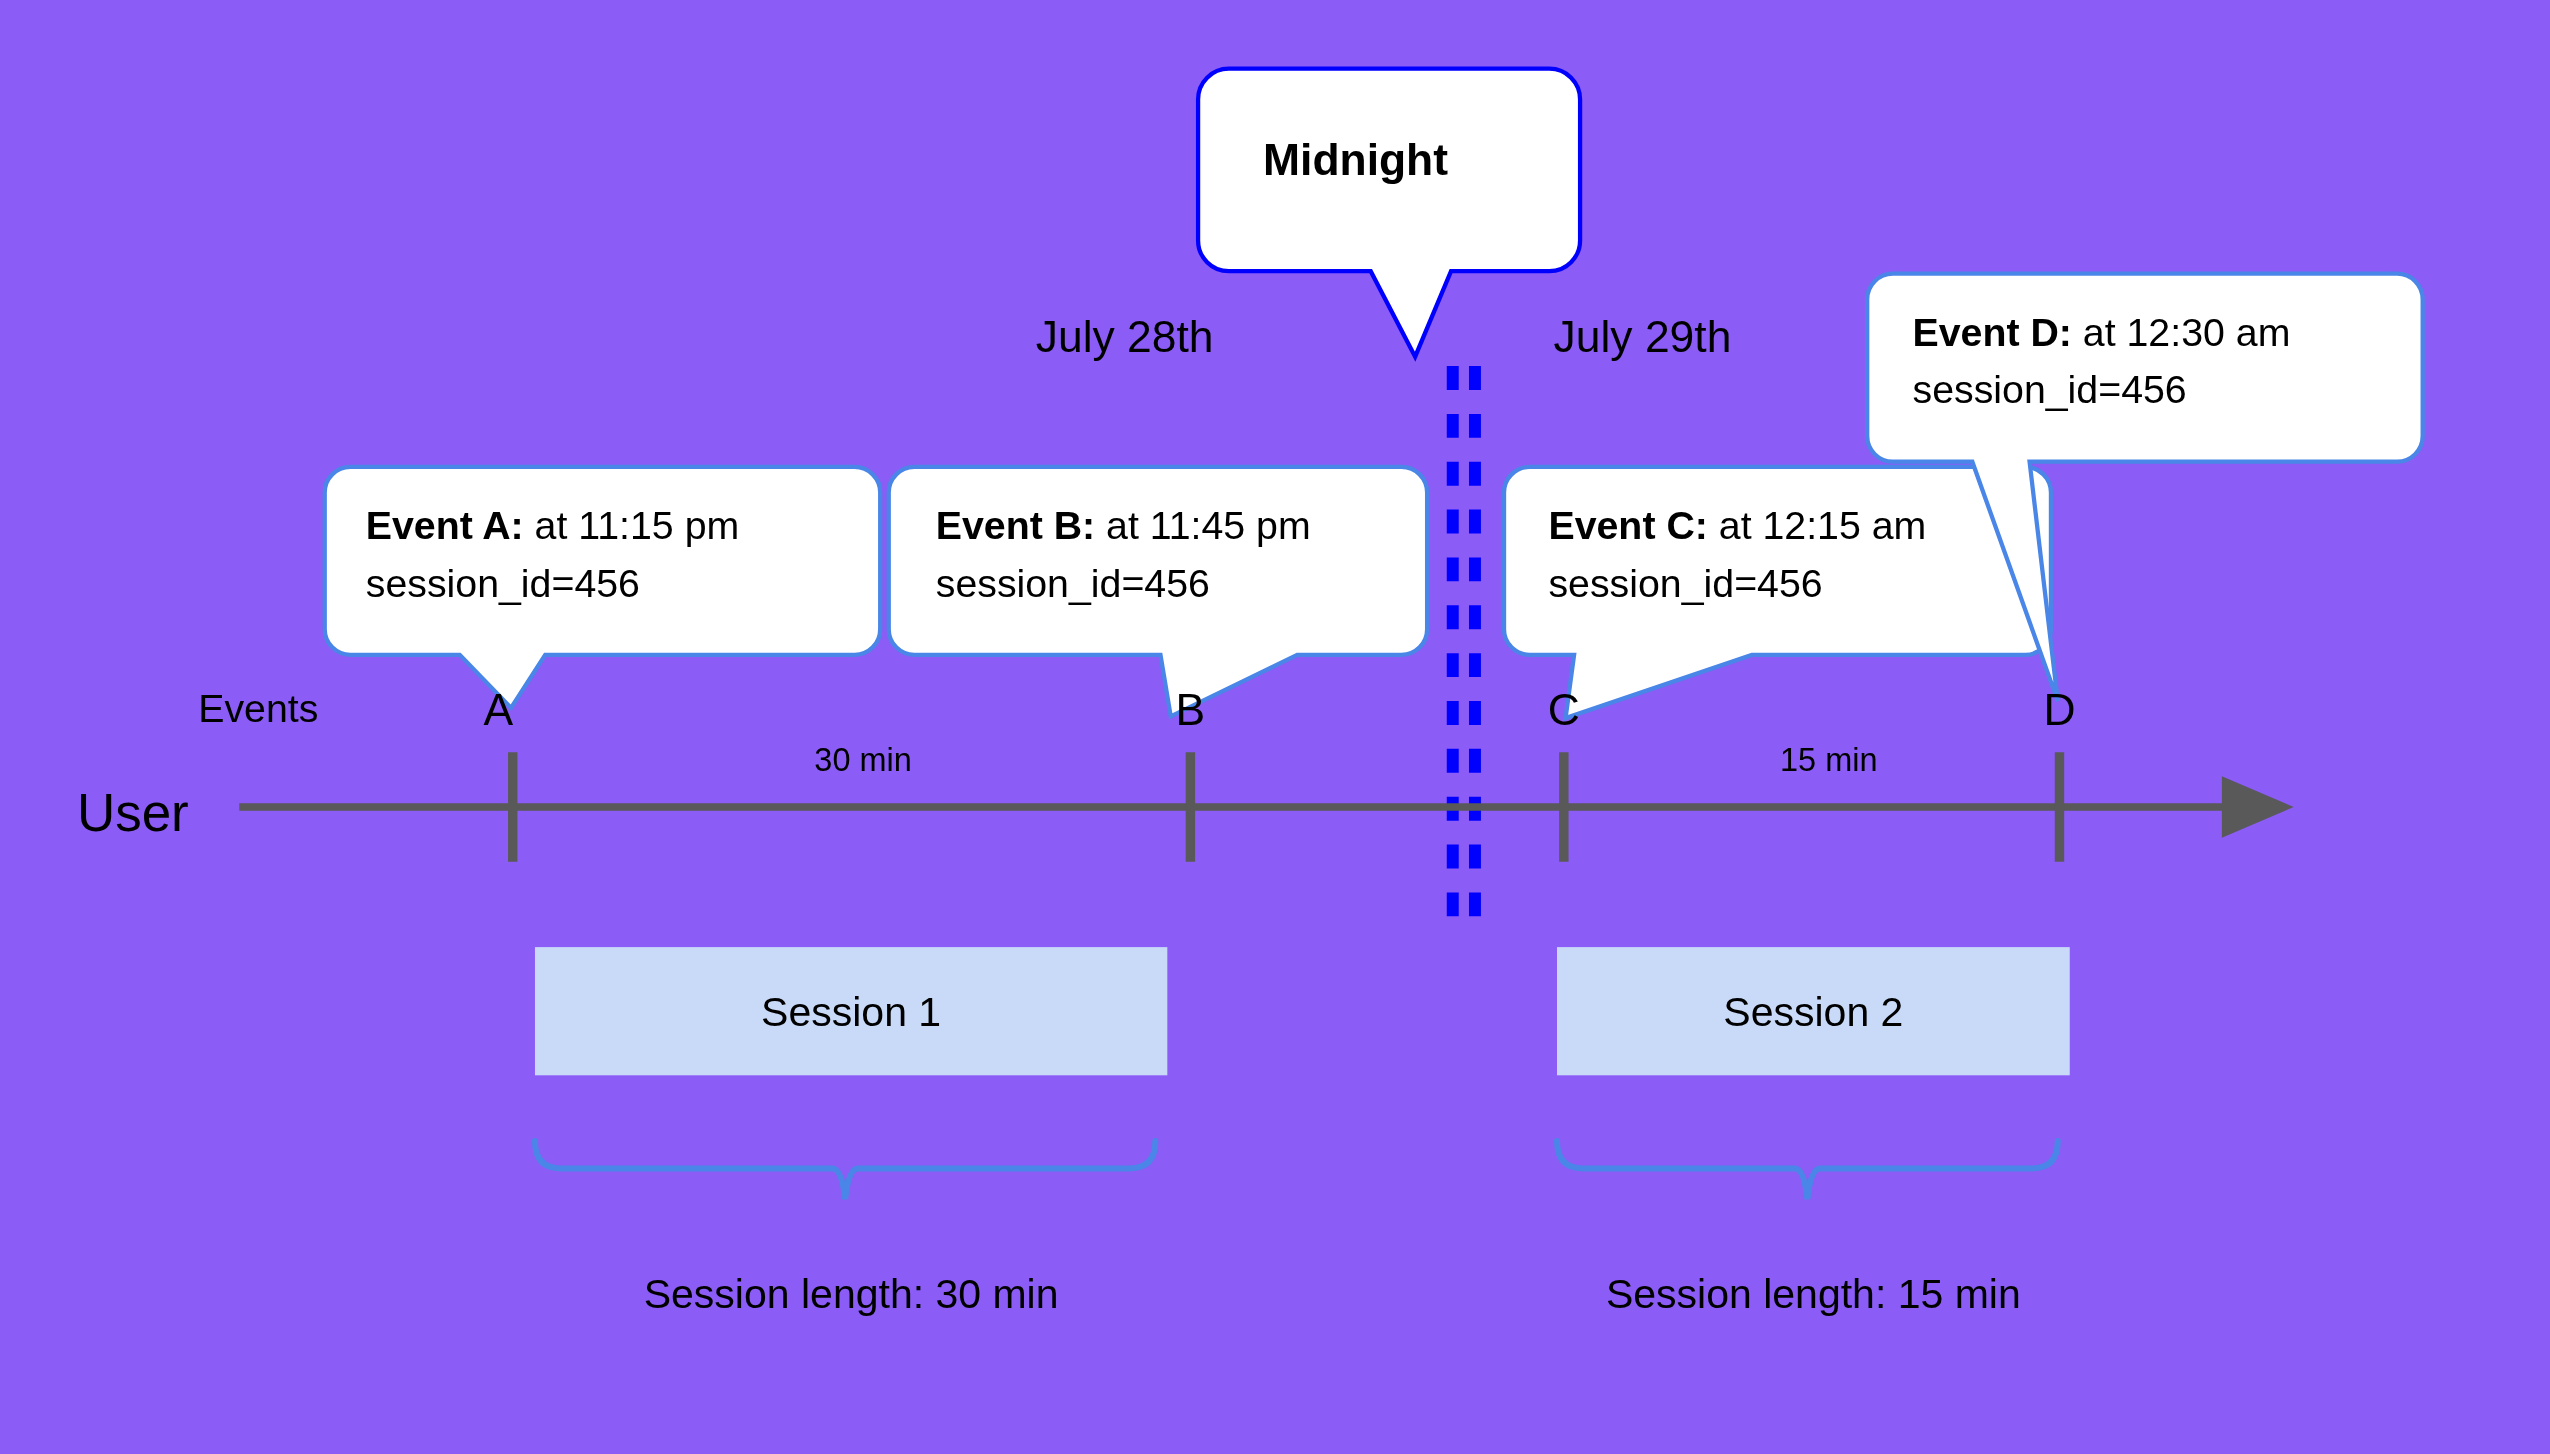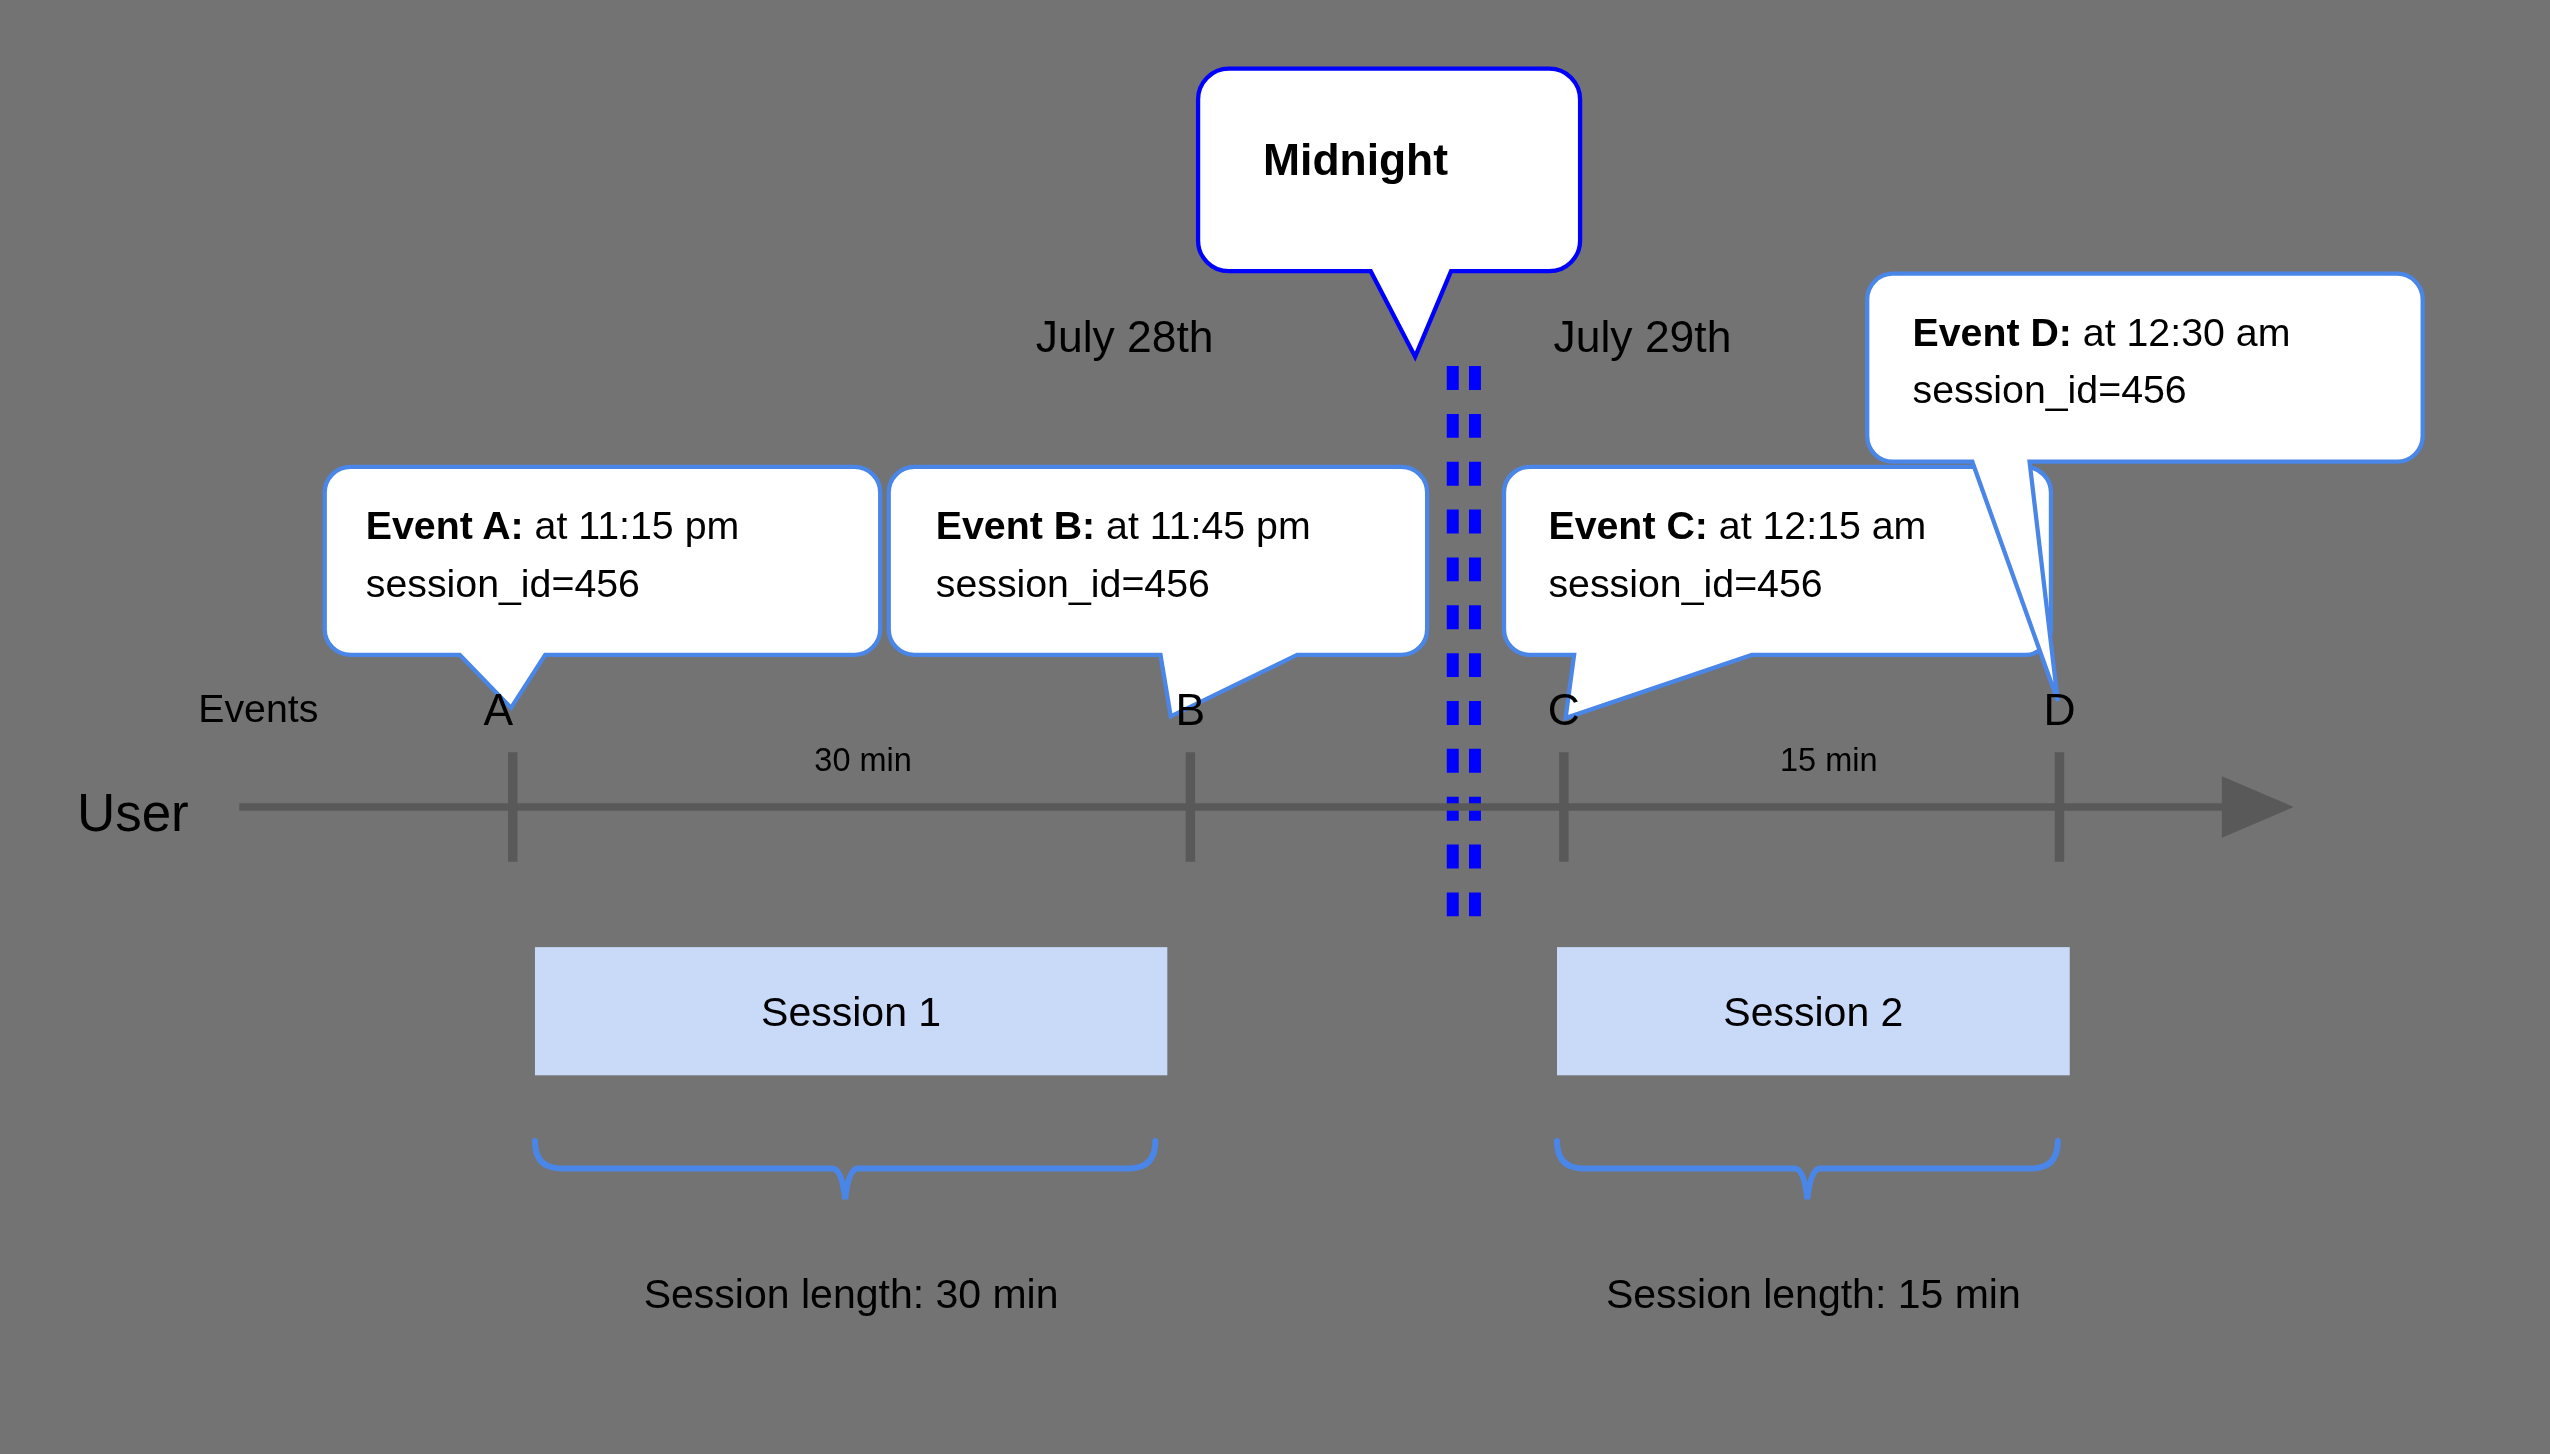--- a/index.html
+++ b/index.html
@@ -4,21 +4,21 @@
 <style>
   html, body {
     margin: 0;
     padding: 0;
     background: #ffffff;
   }
   #stage {
     position: relative;
     width: 2550px;
     height: 1455px;
-    background: #737373;
+    background: #8b5cf6;
     font-family: "Liberation Sans", sans-serif;
     overflow: hidden;
   }
   svg.layer {
     position: absolute;
     left: 0;
     top: 0;
     width: 2550px;
     height: 1455px;
   }

